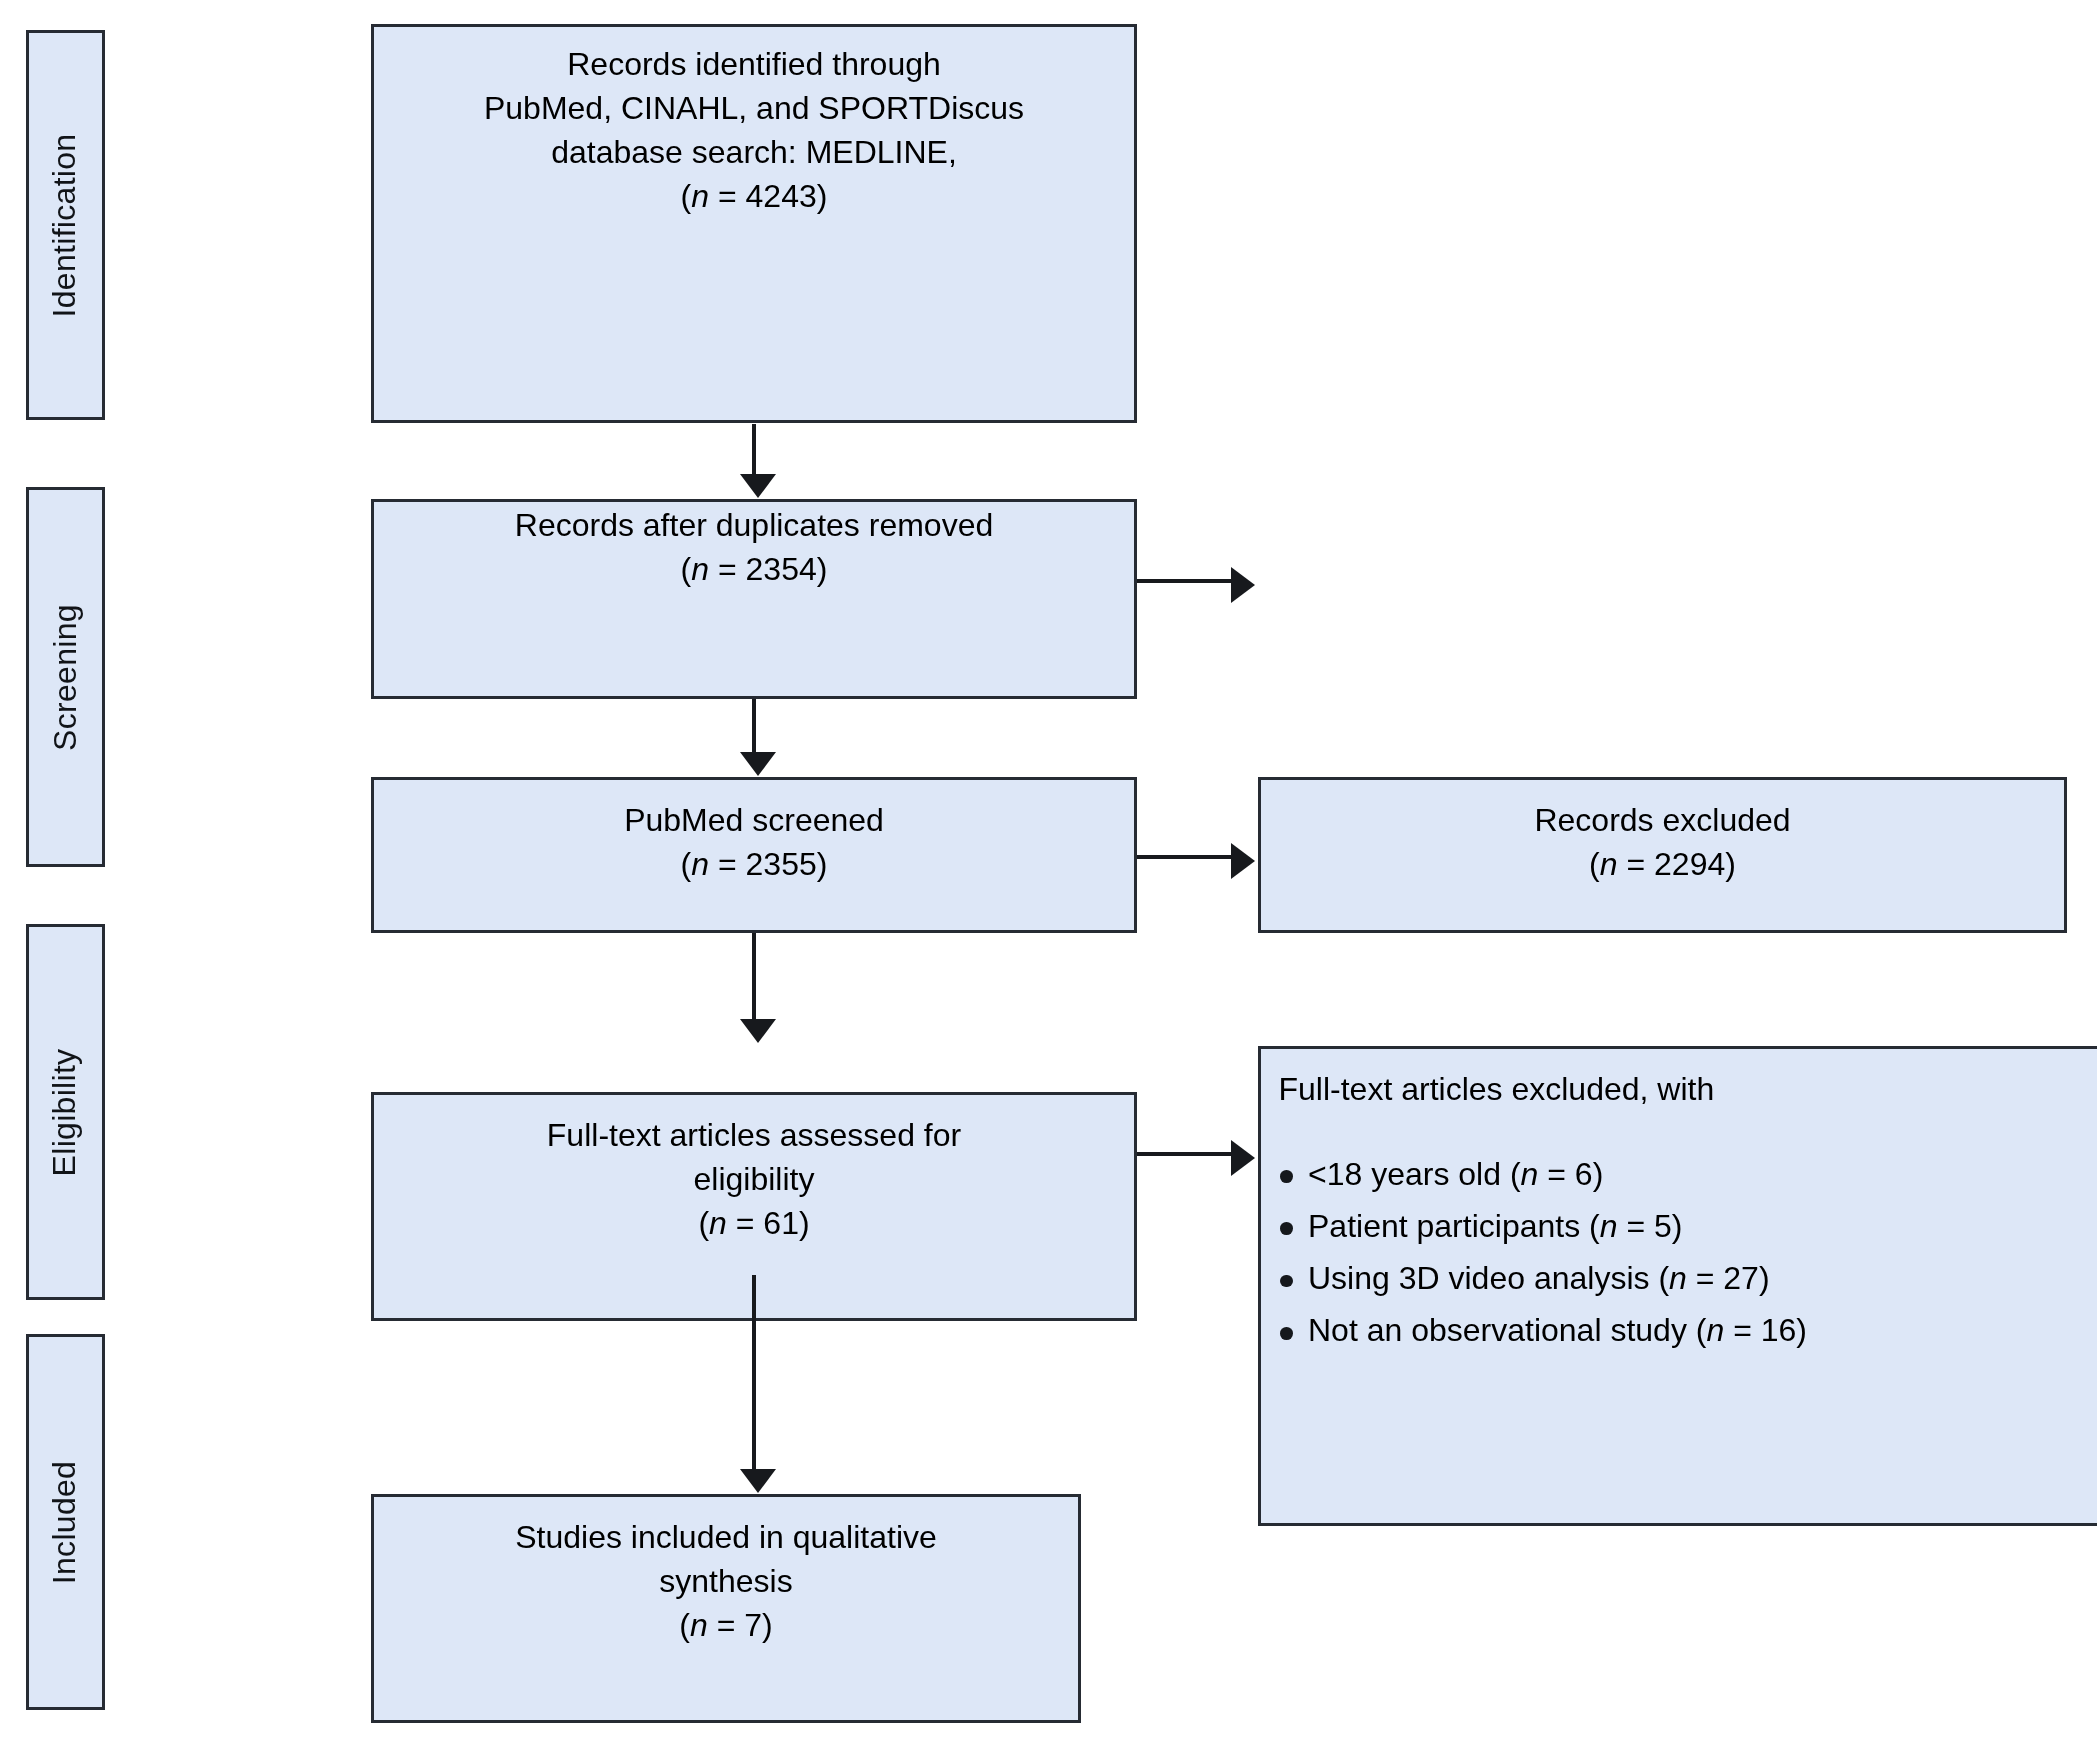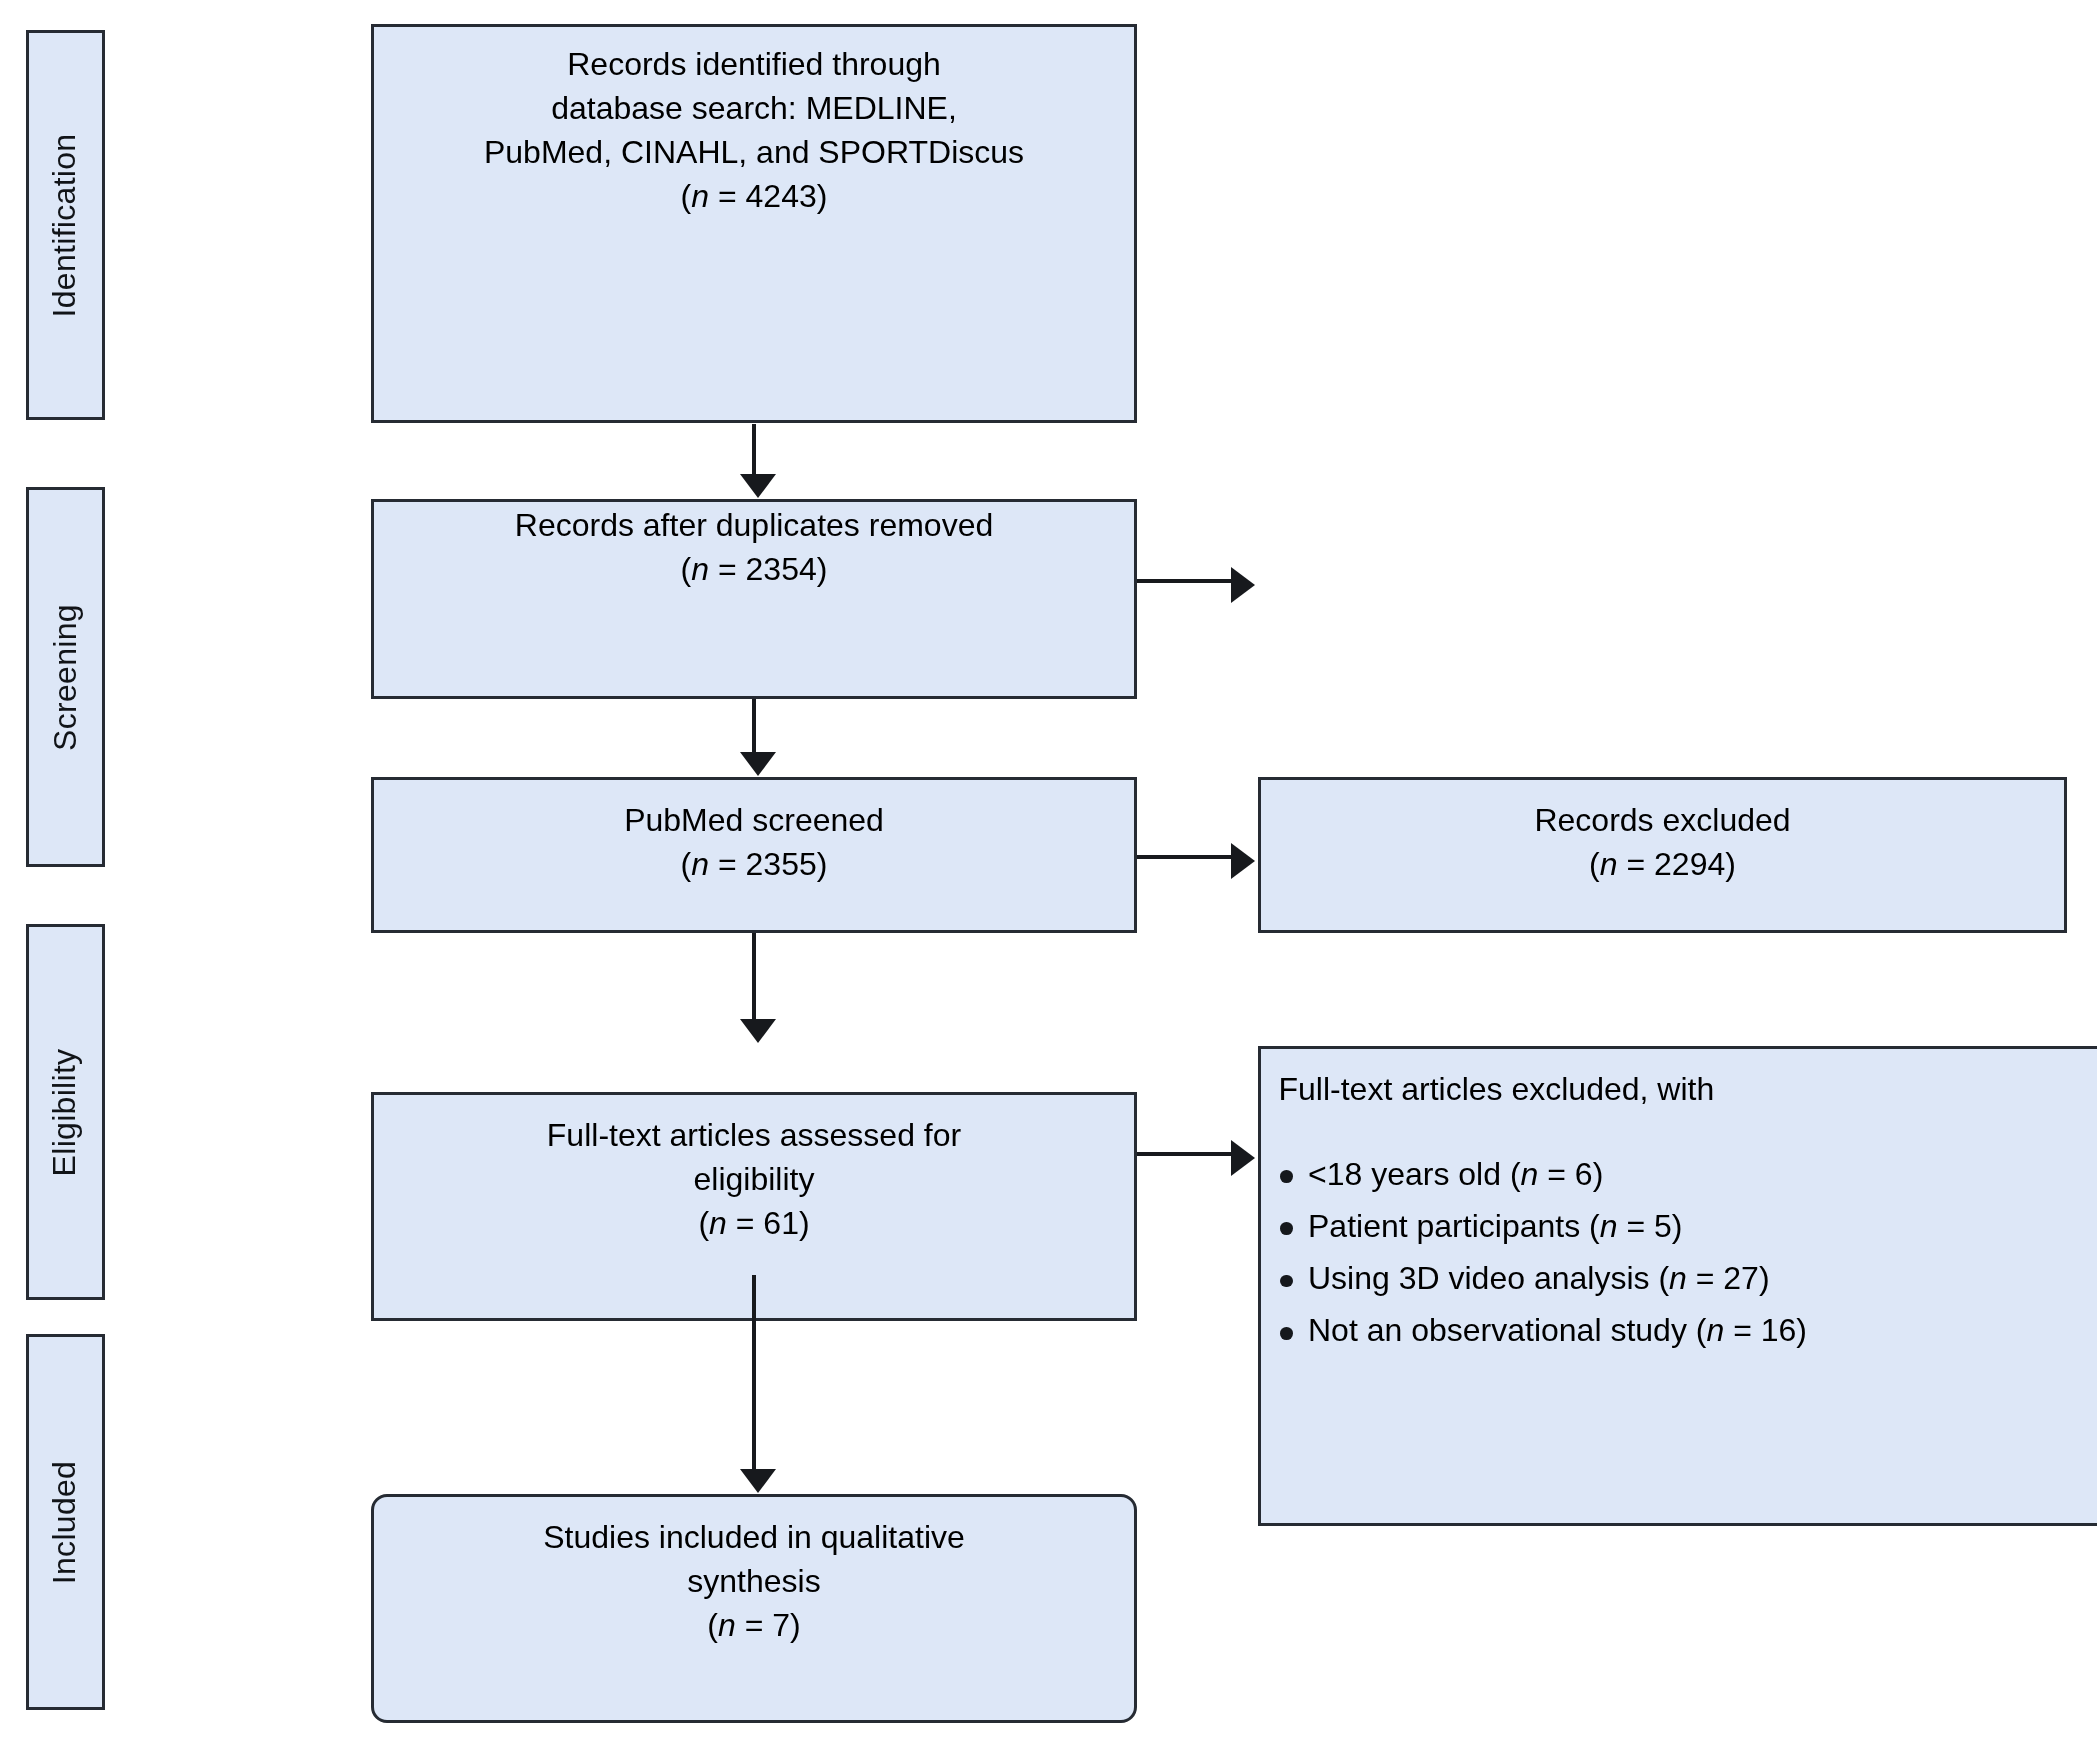--- a/index.html
+++ b/index.html
@@ -143,22 +143,22 @@
   <div class="stage" style="left:25.5px; top:924px; width:79px; height:376px;">
     <span class="stage-label">Eligibility</span>
   </div>
 
   <div class="stage" style="left:25.5px; top:1334px; width:79px; height:376px;">
     <span class="stage-label">Included</span>
   </div>
 
   <div class="box" style="left:371px; top:24px; width:766px; height:399px; justify-content:flex-start; padding-top:15px;">
     <span class="txt">Records identified through</span>
+    <span class="txt">PubMed, CINAHL, and SPORTDiscus</span>
     <span class="txt">database search: MEDLINE,</span>
-    <span class="txt">PubMed, CINAHL, and SPORTDiscus</span>
     <span class="txt">(<em class="it">n</em> = 4243)</span>
   </div>
 
   <div class="arrow-v" style="left:752px; top:424px; height:51px;"></div>
 
   <div class="box" style="left:371px; top:499px; width:766px; height:200px; justify-content:flex-start; padding-top:1px;">
     <span class="txt">Records after duplicates removed</span>
     <span class="txt">(<em class="it">n</em> = 2354)</span>
   </div>
 
@@ -207,20 +207,20 @@
       </li>
       <li>
         <span class="bullet-dot"></span>
         <span>Not an observational study (<em class="it">n</em> = 16)</span>
       </li>
     </ul>
   </div>
 
   <div class="arrow-v" style="left:752px; top:1275px; height:195px;"></div>
 
-  <div class="box" style="left:371px; top:1494px; width:766px; height:229px; justify-content:flex-start; padding-top:17.5px;border-radius:16px;">
+  <div class="box" style="left:371px; top:1494px; width:710px; height:229px; justify-content:flex-start; padding-top:17.5px;">
     <span class="txt">Studies included in qualitative</span>
     <span class="txt">synthesis</span>
     <span class="txt">(<em class="it">n</em> = 7)</span>
   </div>
 
 </div>
 
 
 </body></html>

